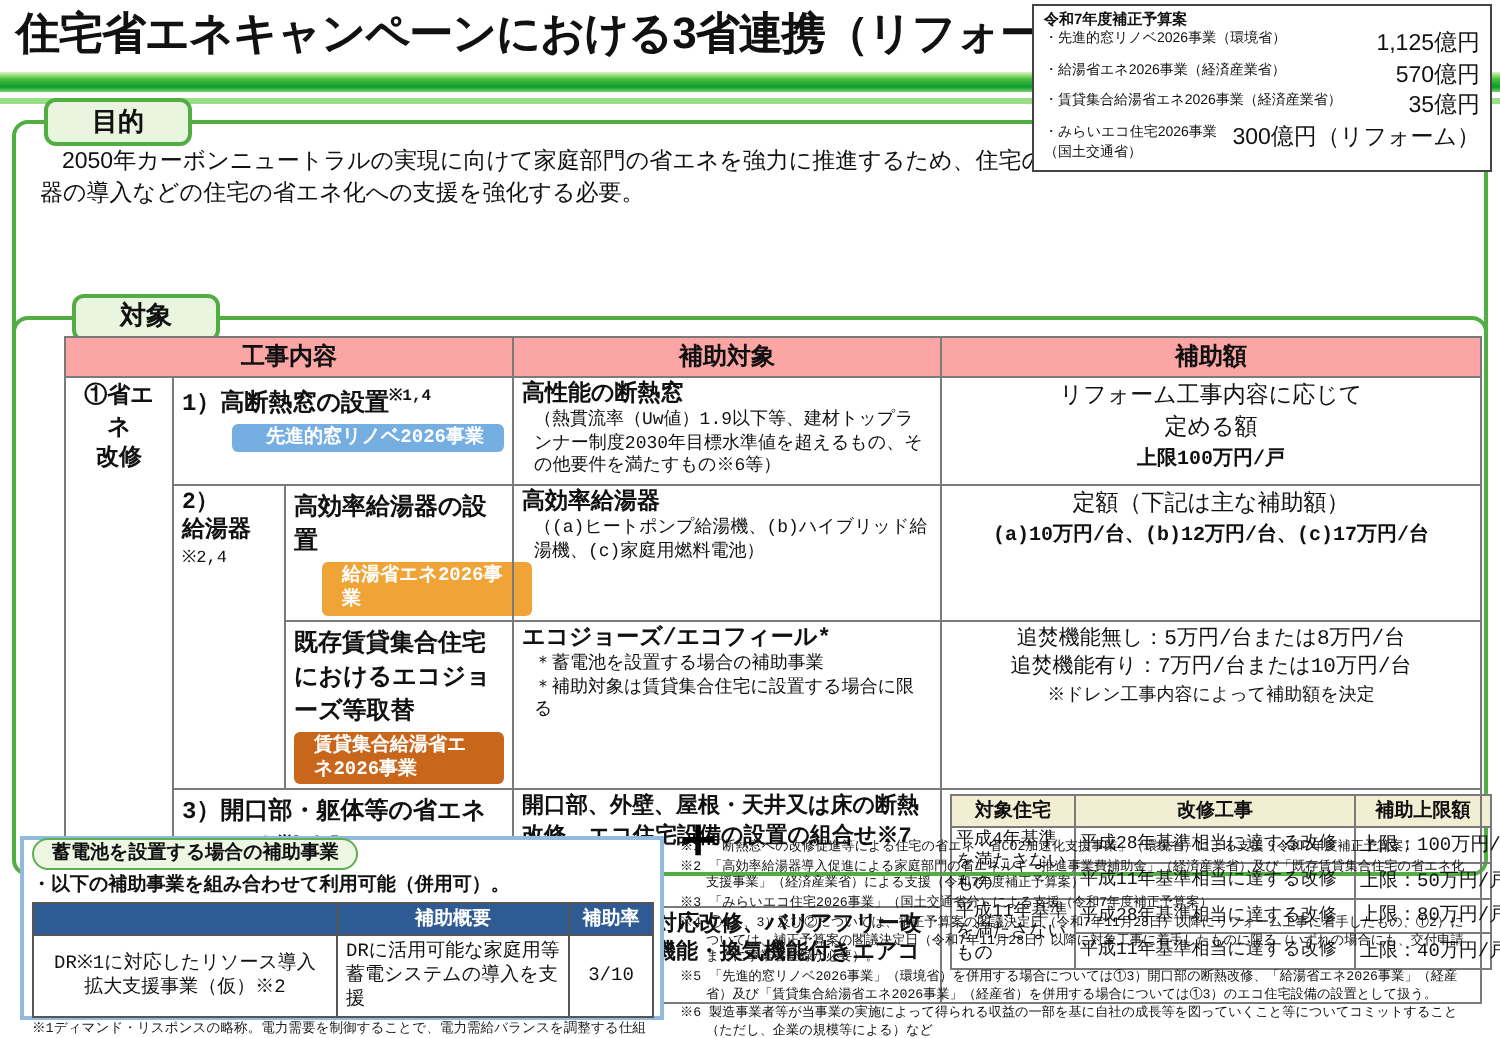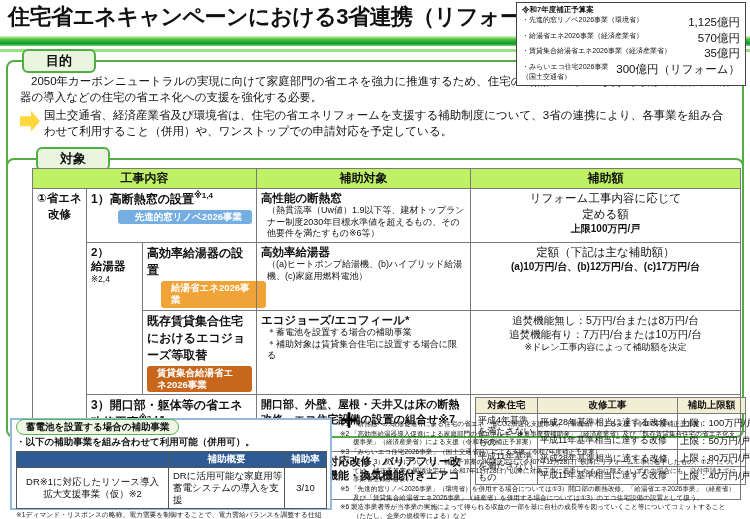--- a/index.html
+++ b/index.html
@@ -30,27 +30,27 @@
   .purpose-box { left:6px; top:60px; width:738px; height:113px; }
   .purpose-box .sec-tab { left:14px; }
   .purpose-body { padding:12px 10px 2px 12px; font-size:11.5px; line-height:1.38; }
   .purpose-p1 { margin:0; text-indent:11px; }
   .purpose-row { display:flex; margin-top:2px; }
   .arrow-icon { flex:none; width:20px; height:23px; margin:2px 4px 0 0; background:#ffd83d;
     clip-path:polygon(0 28%,55% 28%,55% 4%,100% 50%,55% 96%,55% 72%,0 72%);
     filter:drop-shadow(0 0 1px #caa400); }
   .purpose-p2 { flex:1; margin:0; }
 
-  .target-box { left:6px; top:158px; width:738px; height:280px; }
+  .target-box { left:6px; top:158px; width:738px; height:280px;font-family:Liberation Mono, monospace; }
   .target-box .sec-tab { left:28px; }
 
   
   table.main { position:absolute; left:24px; top:8px; width:708px; border-collapse:collapse; table-layout:fixed; }
   table.main th, table.main td { border:1px solid #7a7a7a; padding:2px 4px; vertical-align:top; }
-  table.main thead th { background:#bef264; font-size:12px; font-weight:bold; text-align:center;
+  table.main thead th { background:#fca5a5; font-size:12px; font-weight:bold; text-align:center;
     vertical-align:middle; padding:1px; height:17px;margin-left:38px; }
   tr.r1 { height:48px; } tr.r2 { height:50px; } tr.r3 { height:46px; } tr.r4 { height:46px; } tr.r5 { height:40px; }
 
   .cell-group { text-align:center; vertical-align:middle; font-weight:bold; font-size:11.5px; line-height:1.35; }
   .cell-boiler { vertical-align:middle; font-weight:bold; font-size:11.5px; line-height:1.25; padding-left:4px; }
   .cell-boiler .sub { font-size:8.5px; font-weight:normal; }
 
   .work-cell { font-size:12px; font-weight:bold; padding:4px 4px 2px 8px; }
   .work-note { font-size:10.5px; font-weight:normal; }
   .badge { display:block; width:max-content; max-width:100%; color:#fff; font-size:9.5px; font-weight:bold;
@@ -120,24 +120,20 @@
   <div class="budget-item">
     <span>・みらいエコ住宅2026事業（国土交通省）</span>
     <span class="amt">300億円（リフォーム）</span>
   </div>
 </div>
 
 <div class="sec-box purpose-box">
   <div class="sec-tab">目的</div>
   <div class="purpose-body">
     <p class="purpose-p1">2050年カーボンニュートラルの実現に向けて家庭部門の省エネを強力に推進するため、住宅の断熱性の向上に資する改修や高効率給湯器の導入などの住宅の省エネ化への支援を強化する必要。</p>
-    <div class="purpose-row">
-      <div class="arrow-icon"></div>
-      <p class="purpose-p2">国土交通省、経済産業省及び環境省は、住宅の省エネリフォームを支援する補助制度について、3省の連携により、各事業を組み合わせて利用すること（併用）や、ワンストップでの申請対応を予定している。</p>
-    </div>
   </div>
 </div>
 
 <div class="sec-box target-box">
   <div class="sec-tab">対象</div>
 
   <table class="main">
     <colgroup>
         <col style="width:54px">
         <col style="width:56px">

